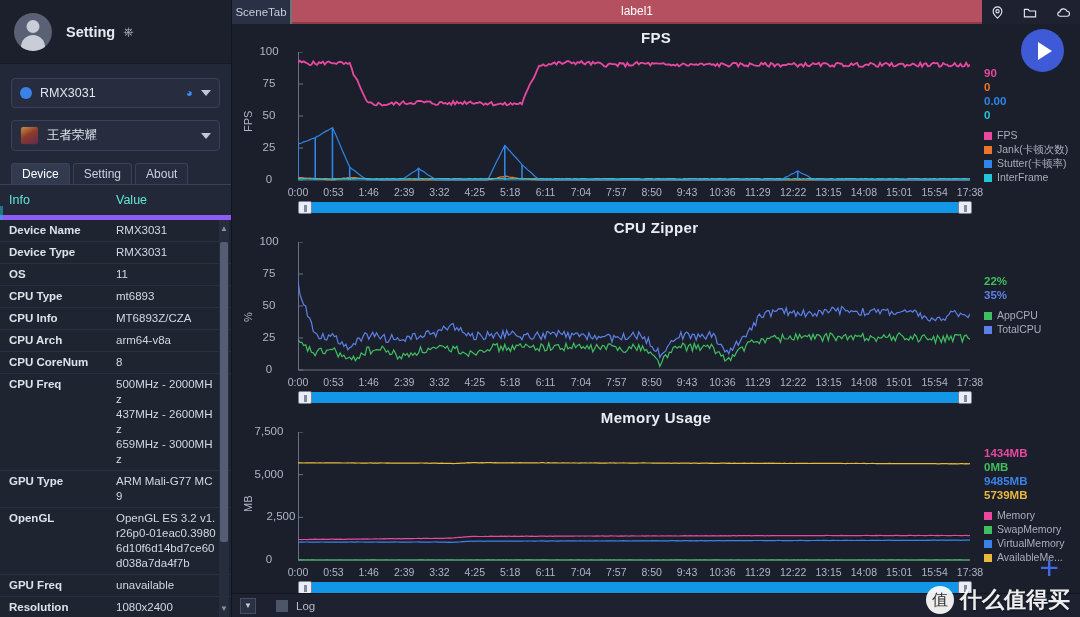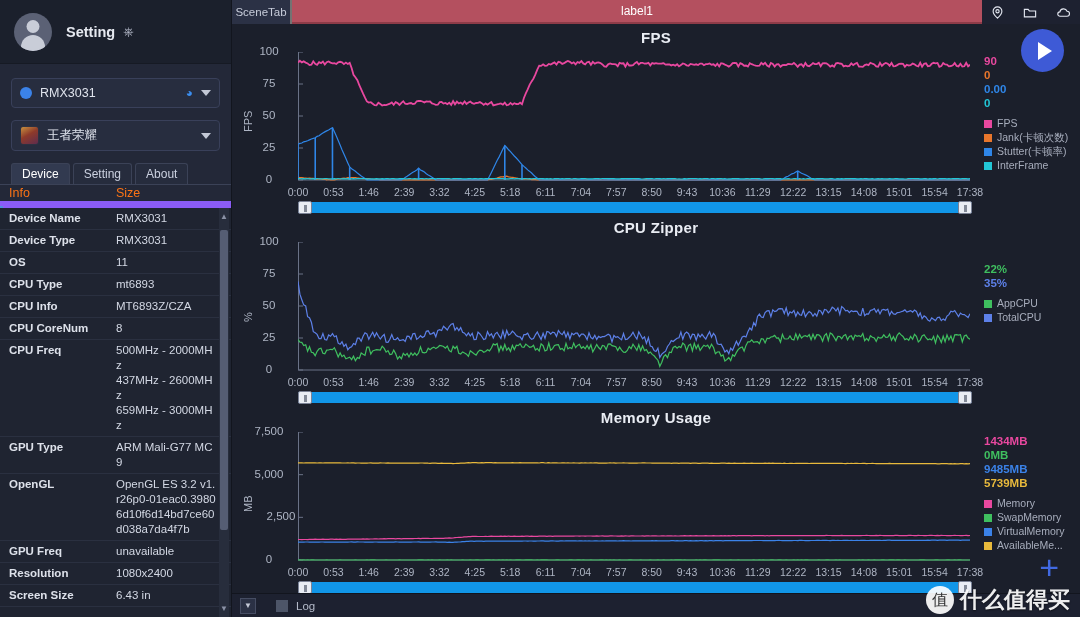--- a/index.html
+++ b/index.html
@@ -66,23 +66,23 @@
 
   .tabs { display: flex; margin: 12px 0 0 11px; gap: 3px; }
   .tab {
     height: 21px; padding: 0 10px; border-radius: 3px 3px 0 0;
     background: #262c3d; border: 1px solid #3b4257; border-bottom: none;
     color: #cbd1e0; font-size: 12px; display: flex; align-items: center;
   }
   .tab.active { background: #323a50; color: #fff; }
 
   .tbl-head {
-    display: flex; height: 24px; align-items: center;
+    display: flex; height: 36px; align-items: center;
     background: #232838; border-top: 1px solid #3b4257;
-    border-bottom: 7px solid #8b5cf6; color: #f97316; font-size: 12.5px;
+    border-bottom: 5px solid #8b5cf6; color: #5eead4; font-size: 12.5px;
   }
   .tbl-head .c1 { width: 110px; padding-left: 9px; }
   .tbl-head .c2 { flex: 1; padding-left: 6px; }
   .tbl-wrap { flex: 1; overflow: hidden; position: relative; background: #1f2431; }
   .row { display: flex; border-bottom: 1px solid #2a3040; min-height: 21px; }
   .row .k {
     width: 110px; padding: 3px 0 3px 9px; color: #dde1ea;
     font-size: 11.5px; font-weight: bold; line-height: 15px;
   }
   .row .v {
@@ -132,21 +132,21 @@
   .xtick { position: absolute; transform: translateX(-50%); white-space: nowrap; }
 
   .scrollbar { position: absolute; height: 11px; background: #1196e8; border-radius: 1px; }
   .sb-handle {
     position: absolute; top: -1px; width: 14px; height: 13px;
     background: #e9edf5; border: 1px solid #7b8296; border-radius: 2px;
     display: flex; align-items: center; justify-content: center;
     color: #4c5366; font-size: 8px; letter-spacing: -1px;
   }
 
-  .legend { position: absolute; font-size: 10.5px; }
+  .legend { position: absolute; font-size: 10.5px; margin-top: 12px; }
   .lval { font-weight: bold; font-size: 11.5px; line-height: 14px; }
   .litem { display: flex; align-items: center; line-height: 13px; margin-top: 1px; }
   .swatch { width: 8px; height: 8px; margin-right: 5px; flex: 0 0 8px; }
   .lname { color: #a7adbc; white-space: nowrap; }
 
   .playbtn {
     position: absolute; right: 16px; top: 29px; width: 43px; height: 43px;
     border-radius: 50%; background: #3e5ad6; display: flex;
     align-items: center; justify-content: center;
   }
@@ -209,21 +209,21 @@
     </div>
 
     <div class="tabs">
       <div class="tab active">Device</div>
       <div class="tab">Setting</div>
       <div class="tab">About</div>
     </div>
 
     <div class="tbl-head">
       <div class="c1">Info</div>
-      <div class="c2">Size</div>
+      <div class="c2">Value</div>
     </div>
 
     <div class="tbl-wrap">
       <div id="rows">
           <div class="row">
             <div class="k">Device Name</div>
             <div class="v">RMX3031</div>
           </div>
           <div class="row">
             <div class="k">Device Type</div>
@@ -233,20 +233,24 @@
             <div class="k">OS</div>
             <div class="v">11</div>
           </div>
           <div class="row">
             <div class="k">CPU Type</div>
             <div class="v">mt6893</div>
           </div>
           <div class="row">
             <div class="k">CPU Info</div>
             <div class="v">MT6893Z/CZA</div>
+          </div>
+          <div class="row">
+            <div class="k">CPU Arch</div>
+            <div class="v">arm64-v8a</div>
           </div>
           <div class="row">
             <div class="k">CPU CoreNum</div>
             <div class="v">8</div>
           </div>
           <div class="row">
             <div class="k">CPU Freq</div>
             <div class="v">500MHz - 2000MHz
 437MHz - 2600MHz
 659MHz - 3000MHz</div>

